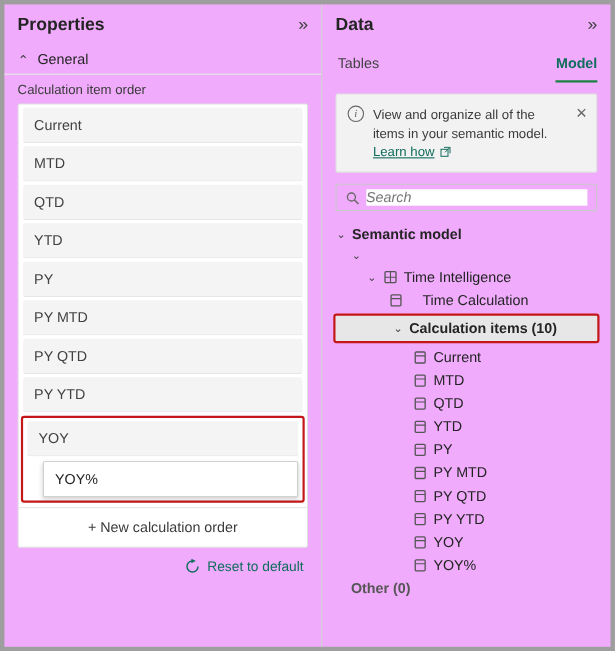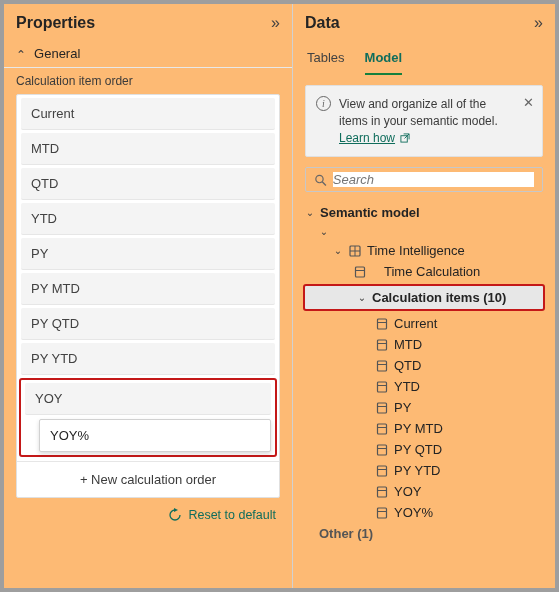--- a/index.html
+++ b/index.html
@@ -7,21 +7,21 @@
     font-family: "Segoe UI", -apple-system, sans-serif;
     font-size: 13px;
     color: #242424;
     background: #9e9e9e;
     width: 559px;
     height: 592px;
     overflow: hidden;
     padding: 4px;
   }
   .app {
-    background: #fdba74;
+    background: #f0abfc;
     width: 100%;
     height: 100%;
     display: flex;
   }
   
   .properties {
     width: 289px;
     border-right: 1px solid #d1d1d1;
     display: flex;
     flex-direction: column;
@@ -124,21 +124,22 @@
   }
   
   .data {
     flex: 1;
     display: flex;
     flex-direction: column;
   }
   .tabs {
     display: flex;
     gap: 20px;
-    padding: 6px 24px 0 14px;
+    padding: 6px 12px 0 14px;
+    justify-content: space-between;
   }
   .tab {
     font-size: 13px;
     color: #424242;
     padding: 4px 0 8px 0;
     border-bottom: 2px solid transparent;
     cursor: pointer;
   }
   .tab.active {
     font-weight: 600;
@@ -430,17 +431,17 @@
           </div>
           <div class="tree-row ind4">
             <svg class="node-icon" viewBox="0 0 14 14" style="color:#555">
               <use href="#ico-col"></use>
             </svg>
             <span class="lbl">YOY%</span>
           </div>
         </div>
 
       <div class="tree-row bold ind1 muted">
-        <span class="lbl">Other (1)</span>
+        <span class="lbl">Other (0)</span>
       </div>
     </div>
   </div>
 </div>
 
 </body></html>

